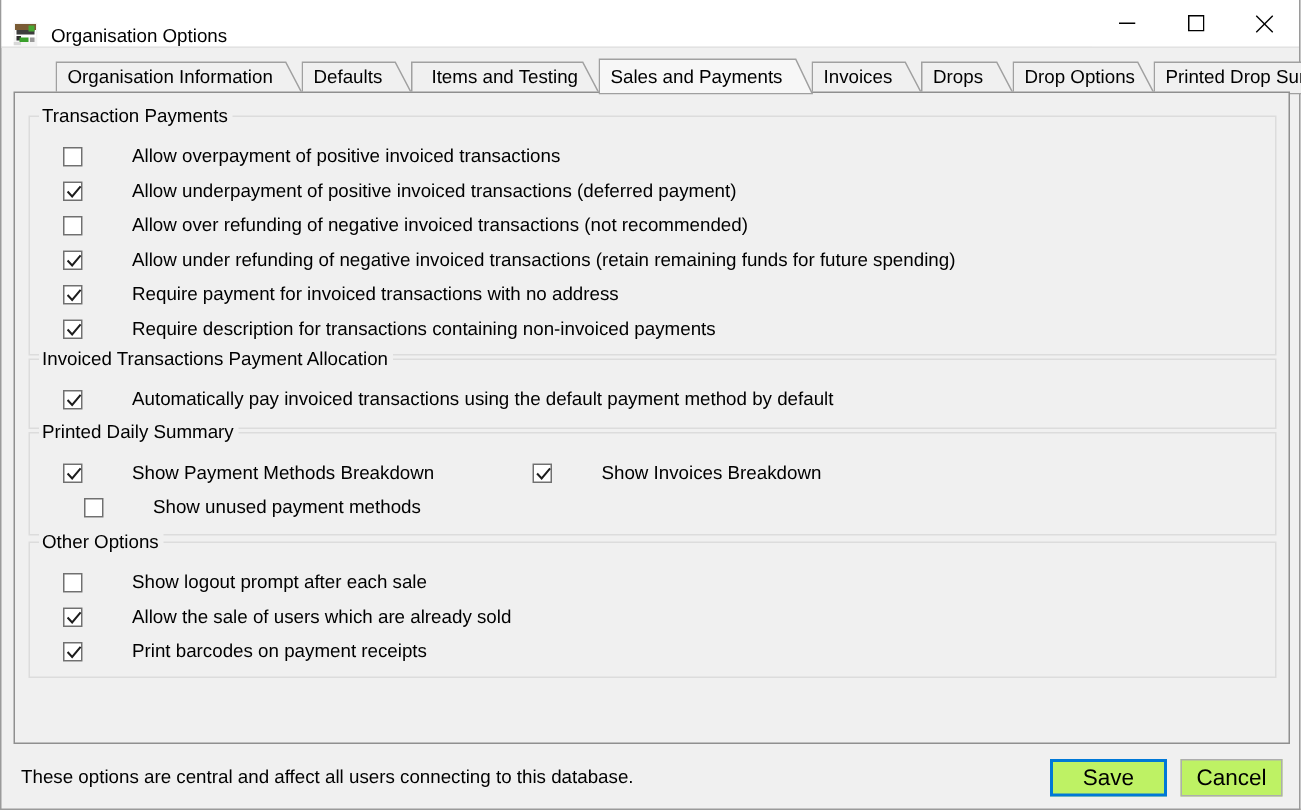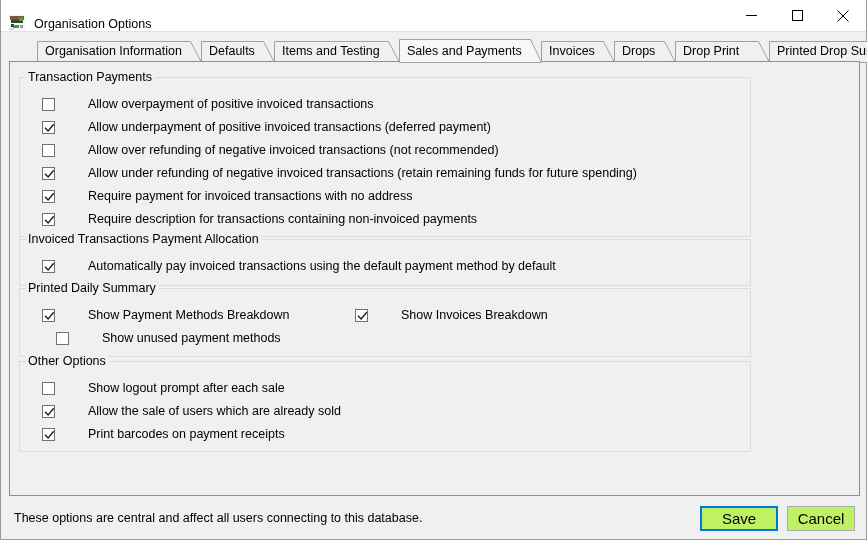--- a/index.html
+++ b/index.html
@@ -119,21 +119,21 @@
     width: 851px;
     height: 435px;
     background: #f0f0f0;
     border: 1px solid #8f8f8f;
     box-sizing: border-box;
   }
 
   .groupbox {
     position: absolute;
     left: 9px;
-    width: 732px;
+    width: 832px;
     box-sizing: border-box;
   }
   .group-frame {
     position: absolute;
     left: 0;
     top: 7px;
     width: 100%;
     bottom: 0;
     border: 1px solid #dcdcdc;
     box-sizing: border-box;
@@ -268,31 +268,31 @@
           </svg>
       </div>
     </div>
   </div>
   <div id="titlebar-sep"></div>
 
   <div id="tabstrip"><div class="tab" style="width: 165px;"><div class="tab-shape"><svg width="165" height="23" viewBox="0 0 165 23">
             <path d="M0.5,22.5 L0.5,1.5 L153.5,1.5 L164.5,22.5 Z" fill="#f0f0f0" stroke="#a0a0a0" stroke-width="1" stroke-linejoin="miter"></path>
           </svg></div><span class="tab-label">Organisation Information</span></div><div class="tab" style="width: 74px;"><div class="tab-shape"><svg width="74" height="23" viewBox="0 0 74 23">
             <path d="M0.5,22.5 L0.5,1.5 L62.5,1.5 L73.5,22.5 Z" fill="#f0f0f0" stroke="#a0a0a0" stroke-width="1" stroke-linejoin="miter"></path>
-          </svg></div><span class="tab-label">Defaults</span></div><div class="tab" style="width: 126px;"><div class="tab-shape"><svg width="126" height="23" viewBox="0 0 126 23">
+          </svg></div><span class="tab-label">Defaults</span></div><div class="tab" style="width: 126px; text-align: center;"><div class="tab-shape"><svg width="126" height="23" viewBox="0 0 126 23">
             <path d="M0.5,22.5 L0.5,1.5 L114.5,1.5 L125.5,22.5 Z" fill="#f0f0f0" stroke="#a0a0a0" stroke-width="1" stroke-linejoin="miter"></path>
           </svg></div><span class="tab-label">Items and Testing</span></div><div class="tab selected" style="width: 143px;"><div class="tab-shape"><svg width="143" height="25" viewBox="0 0 143 25">
             <path d="M0.5,24.5 L0.5,1.5 L131.5,1.5 L142.5,24.5 Z" fill="#f7f7f7" stroke="#a0a0a0" stroke-width="1" stroke-linejoin="miter"></path>
           </svg></div><span class="tab-label">Sales and Payments</span></div><div class="tab" style="width: 74px;"><div class="tab-shape"><svg width="74" height="23" viewBox="0 0 74 23">
             <path d="M0.5,22.5 L0.5,1.5 L62.5,1.5 L73.5,22.5 Z" fill="#f0f0f0" stroke="#a0a0a0" stroke-width="1" stroke-linejoin="miter"></path>
           </svg></div><span class="tab-label">Invoices</span></div><div class="tab" style="width: 62px;"><div class="tab-shape"><svg width="62" height="23" viewBox="0 0 62 23">
             <path d="M0.5,22.5 L0.5,1.5 L50.5,1.5 L61.5,22.5 Z" fill="#f0f0f0" stroke="#a0a0a0" stroke-width="1" stroke-linejoin="miter"></path>
           </svg></div><span class="tab-label">Drops</span></div><div class="tab" style="width: 95px;"><div class="tab-shape"><svg width="95" height="23" viewBox="0 0 95 23">
             <path d="M0.5,22.5 L0.5,1.5 L83.5,1.5 L94.5,22.5 Z" fill="#f0f0f0" stroke="#a0a0a0" stroke-width="1" stroke-linejoin="miter"></path>
-          </svg></div><span class="tab-label">Drop Print</span></div><div class="tab" style="width: 156px;"><div class="tab-shape"><svg width="156" height="23" viewBox="0 0 156 23">
+          </svg></div><span class="tab-label">Drop Options</span></div><div class="tab" style="width: 156px;"><div class="tab-shape"><svg width="156" height="23" viewBox="0 0 156 23">
             <path d="M0.5,22.5 L0.5,1.5 L144.5,1.5 L155.5,22.5 Z" fill="#f0f0f0" stroke="#a0a0a0" stroke-width="1" stroke-linejoin="miter"></path>
           </svg></div><span class="tab-label">Printed Drop Summary</span></div></div>
 
   <div id="tabpanel">
 
     <div class="groupbox" style="top:8px; height:167px;">
       <div class="group-frame"></div>
       <div class="group-title">Transaction Payments</div>
       <div class="group-body">
         <div class="cb-row" style="left:23px; top:27px;">

